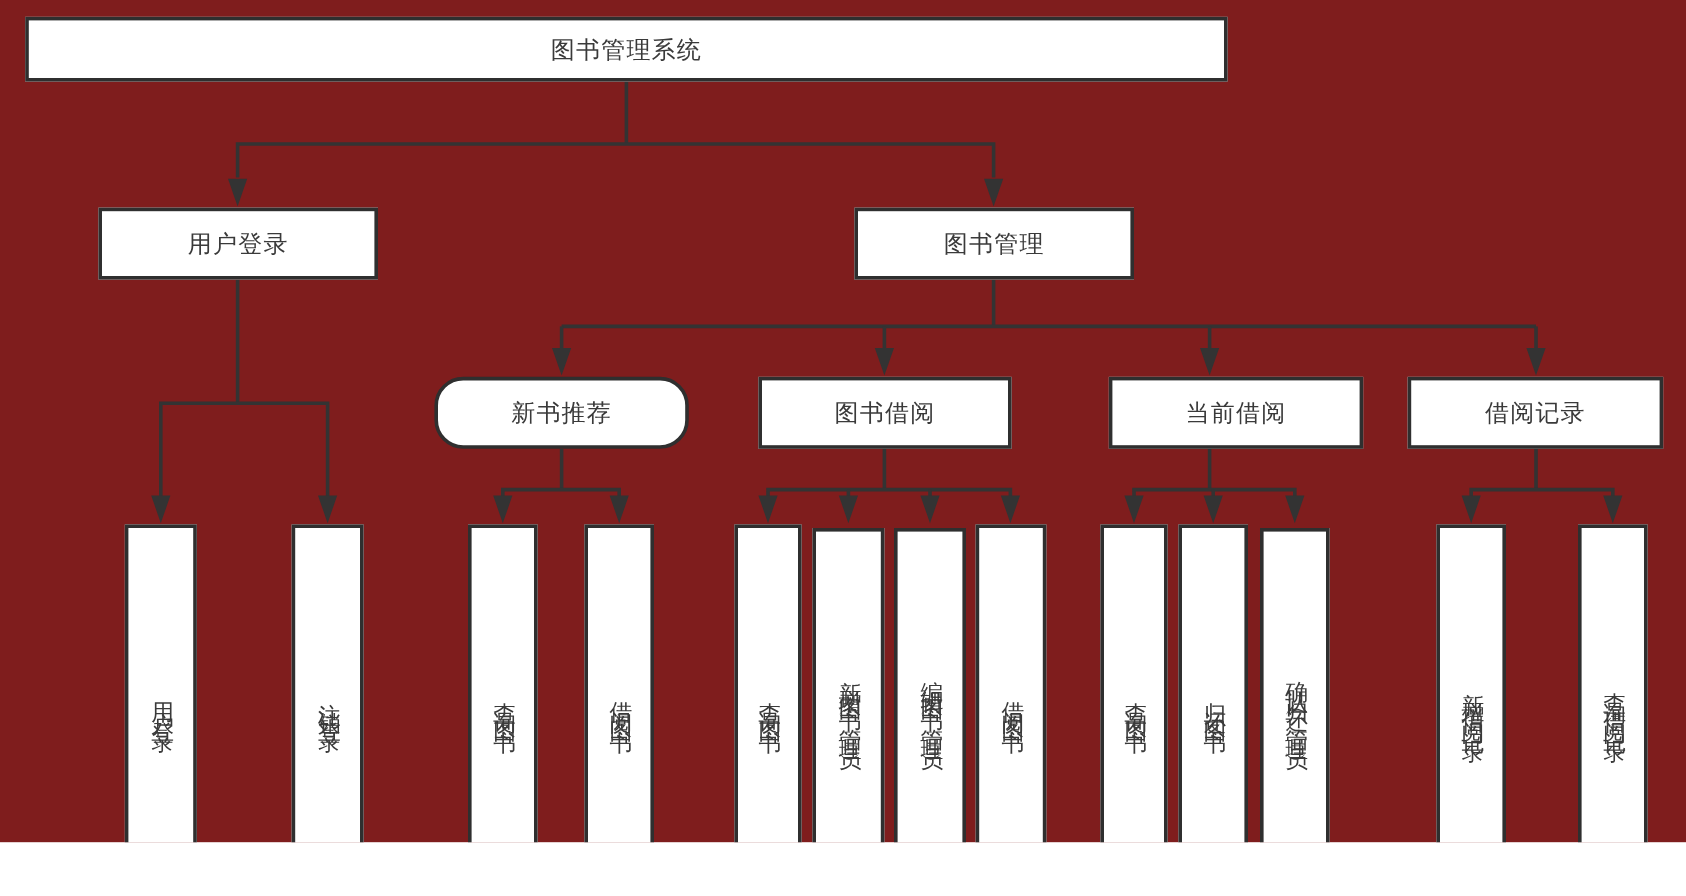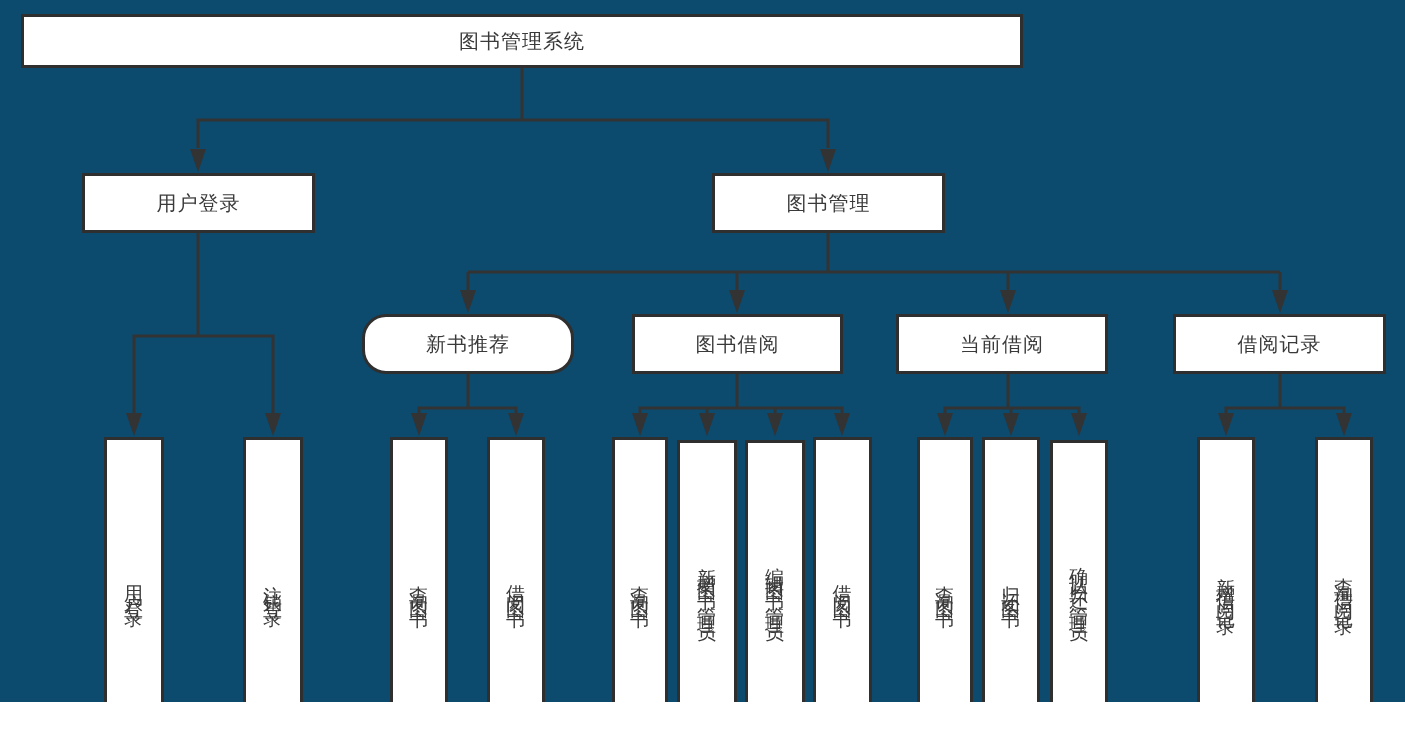--- a/index.html
+++ b/index.html
@@ -4,22 +4,22 @@
 <style>
   html, body {
     margin: 0;
     padding: 0;
     background: #ffffff;
   }
   #canvas {
     position: relative;
     width: 1405px;
     height: 702px;
-    background: #0c4a6e;
-    font-family: Liberation Serif, serif;
+    background: #7f1d1d;
+    font-family: Liberation Mono, monospace;
     overflow: hidden;
   }
   #connectors {
     position: absolute;
     left: 0;
     top: 0;
     width: 1405px;
     height: 747px;
     z-index: 1;
   }
@@ -148,21 +148,21 @@
   <div class="node h" style="left:712px; top:173px; width:233px; height:60px;">
     <span>图书管理</span>
   </div>
 
   <div class="node h" style="left:362px; top:314px; width:212px; height:60px;border-radius:24px;">
     <span>新书推荐</span>
   </div>
   <div class="node h" style="left:632px; top:314px; width:211px; height:60px;align-items:center;">
     <span>图书借阅</span>
   </div>
-  <div class="node h" style="left:896px; top:314px; width:212px; height:60px;">
+  <div class="node h" style="left:924px; top:314px; width:212px; height:60px;">
     <span>当前借阅</span>
   </div>
   <div class="node h" style="left:1173px; top:314px; width:213px; height:60px;">
     <span>借阅记录</span>
   </div>
 
   <div class="node v" style="left:104px; top:437px; width:60px; height:298px;">
     <span class="vtext">用户登录</span>
   </div>
   <div class="node v" style="left:243px; top:437px; width:60px; height:298px;">

